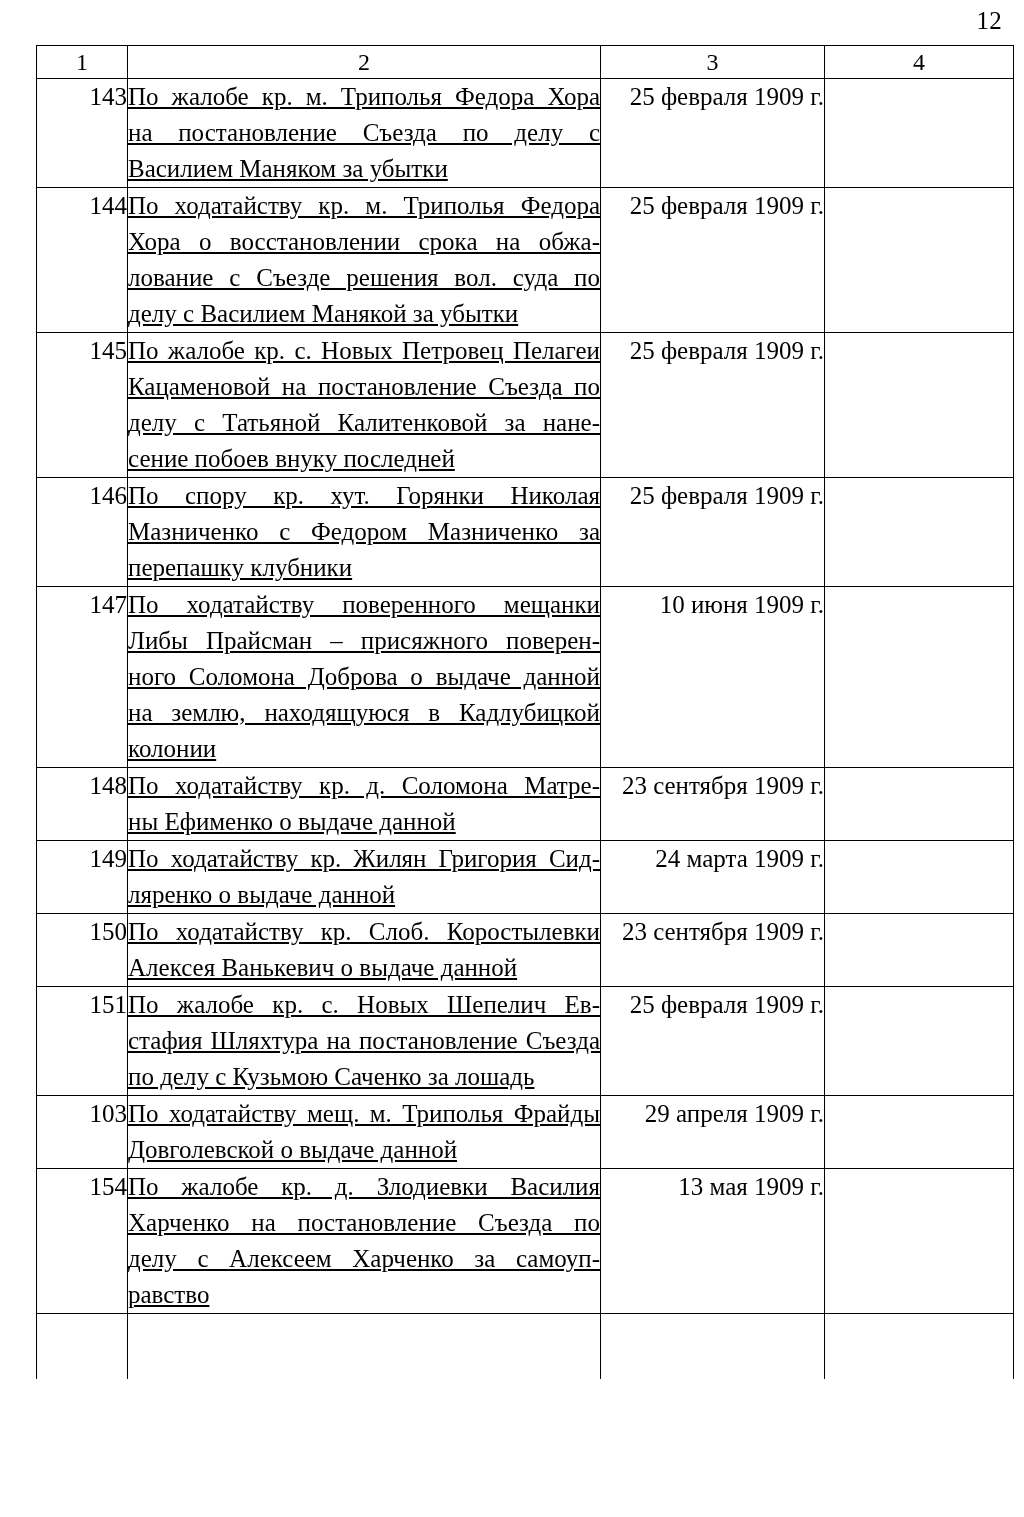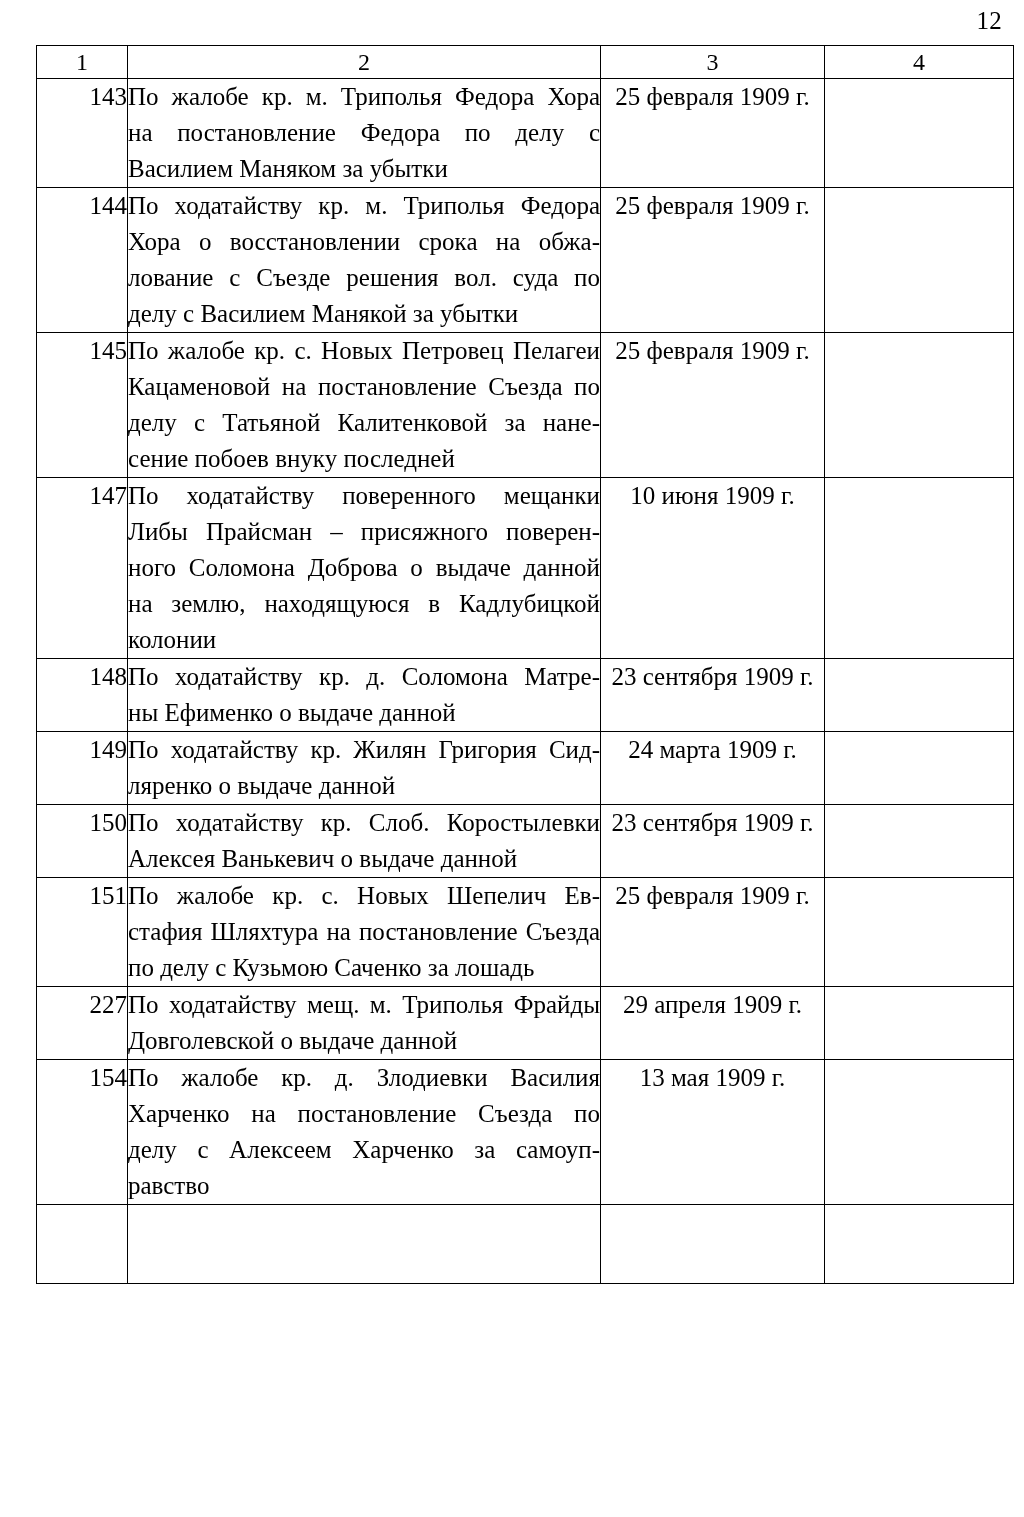--- a/index.html
+++ b/index.html
@@ -75,36 +75,37 @@
     line-height: 36px;
     white-space: nowrap;
     margin-left: 28px;
   }
   .cell-text {
     padding: 18px 11px 0 12px;
     font-size: 25px;
     line-height: 36px;
   }
   .cell-date {
-    text-align: center;
+    text-align: right;
     padding: 18px 8px 0 8px;
     font-size: 25px;
     line-height: 36px;
     white-space: nowrap;
   }
   .cell-blank {
     padding: 0;
   }
 
   
   .tline {
     display: block;
     text-align: justify;
     text-align-last: justify;
     white-space: nowrap;
+    text-decoration: underline;
   }
   .tline.last {
     text-align: right;
     text-align-last: left;
   }
 
   
   .filler-row td {
     height: 78px;
   }
@@ -130,21 +131,21 @@
         <th>3</th>
         <th>4</th>
       </tr>
     </thead>
     <tbody id="table-body">
 
     <tr>
           <td class="cell-num">143</td>
           <td class="cell-text">
             <span class="tline">По жалобе кр. м. Триполья Федора Хора</span>
-            <span class="tline">на постановление Федора по делу с</span>
+            <span class="tline">на постановление Съезда по делу с</span>
             <span class="tline last">Василием Маняком за убытки</span>
           </td>
           <td class="cell-date">25 февраля 1909 г.</td>
           <td class="cell-date"></td>
         </tr>
         <tr>
           <td class="cell-num">144</td>
           <td class="cell-text">
             <span class="tline">По ходатайству кр. м. Триполья Федора</span>
             <span class="tline">Хора о восстановлении срока на обжа-</span>
@@ -154,20 +155,30 @@
           <td class="cell-date">25 февраля 1909 г.</td>
           <td class="cell-date"></td>
         </tr>
         <tr>
           <td class="cell-num">145</td>
           <td class="cell-text">
             <span class="tline">По жалобе кр. с. Новых Петровец Пелагеи</span>
             <span class="tline">Кацаменовой на постановление Съезда по</span>
             <span class="tline">делу с Татьяной Калитенковой за нане-</span>
             <span class="tline last">сение побоев внуку последней</span>
+          </td>
+          <td class="cell-date">25 февраля 1909 г.</td>
+          <td class="cell-date"></td>
+        </tr>
+        <tr>
+          <td class="cell-num">146</td>
+          <td class="cell-text">
+            <span class="tline">По спору кр. хут. Горянки Николая</span>
+            <span class="tline">Мазниченко с Федором Мазниченко за</span>
+            <span class="tline last">перепашку клубники</span>
           </td>
           <td class="cell-date">25 февраля 1909 г.</td>
           <td class="cell-date"></td>
         </tr>
         <tr>
           <td class="cell-num">147</td>
           <td class="cell-text">
             <span class="tline">По ходатайству поверенного мещанки</span>
             <span class="tline">Либы Прайсман – присяжного поверен-</span>
             <span class="tline">ного Соломона Доброва о выдаче данной</span>
@@ -208,21 +219,21 @@
           <td class="cell-num">151</td>
           <td class="cell-text">
             <span class="tline">По жалобе кр. с. Новых Шепелич Ев-</span>
             <span class="tline">стафия Шляхтура на постановление Съезда</span>
             <span class="tline last">по делу с Кузьмою Саченко за лошадь</span>
           </td>
           <td class="cell-date">25 февраля 1909 г.</td>
           <td class="cell-date"></td>
         </tr>
         <tr>
-          <td class="cell-num">227</td>
+          <td class="cell-num">103</td>
           <td class="cell-text">
             <span class="tline">По ходатайству мещ. м. Триполья Фрайды</span>
             <span class="tline last">Довголевской о выдаче данной</span>
           </td>
           <td class="cell-date">29 апреля 1909 г.</td>
           <td class="cell-date"></td>
         </tr>
         <tr>
           <td class="cell-num">154</td>
           <td class="cell-text">

